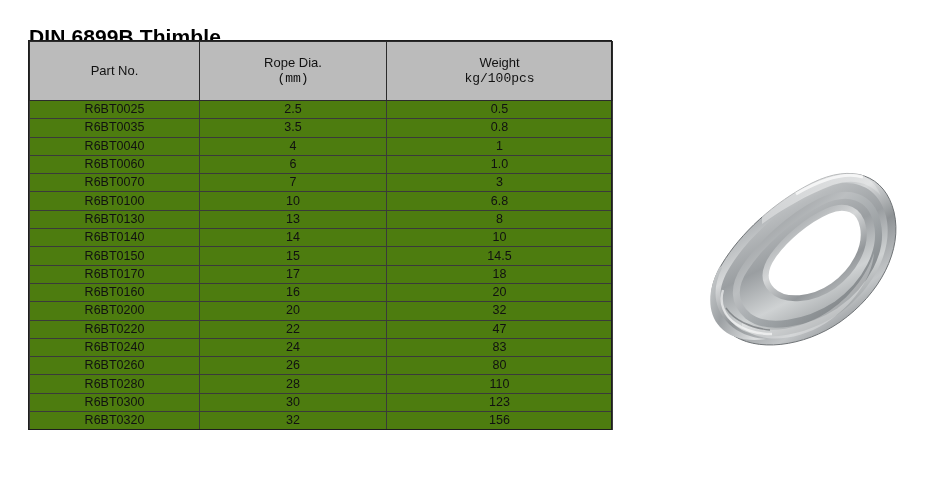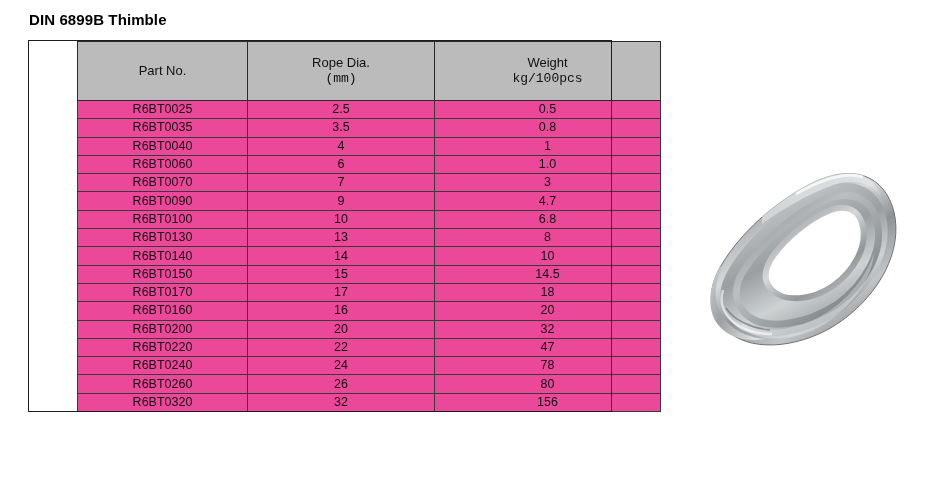--- a/index.html
+++ b/index.html
@@ -12,41 +12,40 @@
     height: 485px;
     position: relative;
     overflow: hidden;
     font-family: "Liberation Sans", sans-serif;
     color: #000000;
   }
 
   #page-title {
     position: absolute;
     left: 29px;
-    top: 7px;
-    font-size: 15px;
+    top: 24px;
+    font-size: 21px;
     font-weight: bold;
     letter-spacing: 0.1px;
     line-height: 26px;
     white-space: nowrap;
   }
 
   #spec-table-wrap {
     position: absolute;
     left: 29px;
     top: 41px;
     width: 583px;
   }
 
   table.spec-table {
     border-collapse: collapse;
     width: 583px;
     table-layout: fixed;
-    background: #ec4899;
-    margin-left: 48px;
+    background: #4d7c0f;
   }
 
   table.spec-table col.c-part { width: 170px; }
   table.spec-table col.c-dia  { width: 187px; }
   table.spec-table col.c-wt   { width: 226px; }
 
   table.spec-table th,
   table.spec-table td {
     border: 1px solid #3a3a3a;
     text-align: center;
@@ -141,25 +140,20 @@
           <td>R6BT0060</td>
           <td>6</td>
           <td>1.0</td>
         </tr>
         <tr>
           <td>R6BT0070</td>
           <td>7</td>
           <td>3</td>
         </tr>
         <tr>
-          <td>R6BT0090</td>
-          <td>9</td>
-          <td>4.7</td>
-        </tr>
-        <tr>
           <td>R6BT0100</td>
           <td>10</td>
           <td>6.8</td>
         </tr>
         <tr>
           <td>R6BT0130</td>
           <td>13</td>
           <td>8</td>
         </tr>
         <tr>
@@ -188,26 +182,36 @@
           <td>32</td>
         </tr>
         <tr>
           <td>R6BT0220</td>
           <td>22</td>
           <td>47</td>
         </tr>
         <tr>
           <td>R6BT0240</td>
           <td>24</td>
-          <td>78</td>
+          <td>83</td>
         </tr>
         <tr>
           <td>R6BT0260</td>
           <td>26</td>
           <td>80</td>
+        </tr>
+        <tr>
+          <td>R6BT0280</td>
+          <td>28</td>
+          <td>110</td>
+        </tr>
+        <tr>
+          <td>R6BT0300</td>
+          <td>30</td>
+          <td>123</td>
         </tr>
         <tr>
           <td>R6BT0320</td>
           <td>32</td>
           <td>156</td>
         </tr>
       </tbody>
   </table>
 </div>
 

